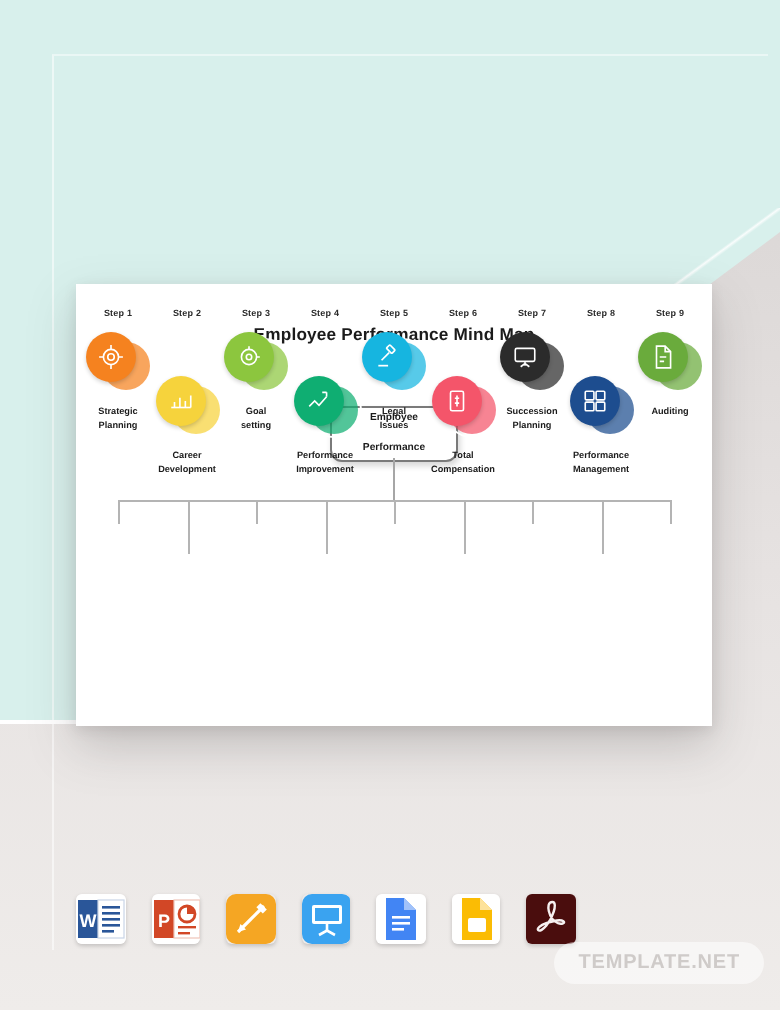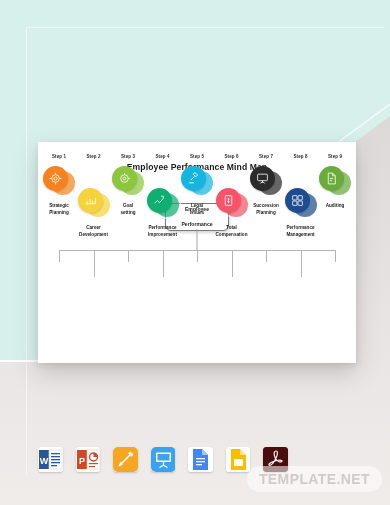--- a/index.html
+++ b/index.html
@@ -110,21 +110,21 @@
     display:flex;align-items:center;gap:13px;
   }
   .fmt{width:25px;height:25px;border-radius:3px;position:relative;overflow:hidden;
        box-shadow:0 1px 2px rgba(0,0,0,.18);}
   .fmt svg{display:block;}
 
   
   .watermark{
     position:absolute;right:8px;bottom:13px;
     padding:5px 12px;border-radius:13px;background:rgba(255,255,255,.55);
-    font-size:14px;font-weight:bold;color:#cfcbc9;letter-spacing:.4px;
+    font-size:10px;font-weight:bold;color:#cfcbc9;letter-spacing:.4px;
   }
 </style>
 </head>
 <body>
 
 <div class="stage">
 
   <div class="bg-white"></div>
   <div class="bg-mint"></div>
   <div class="bg-gray"></div>

